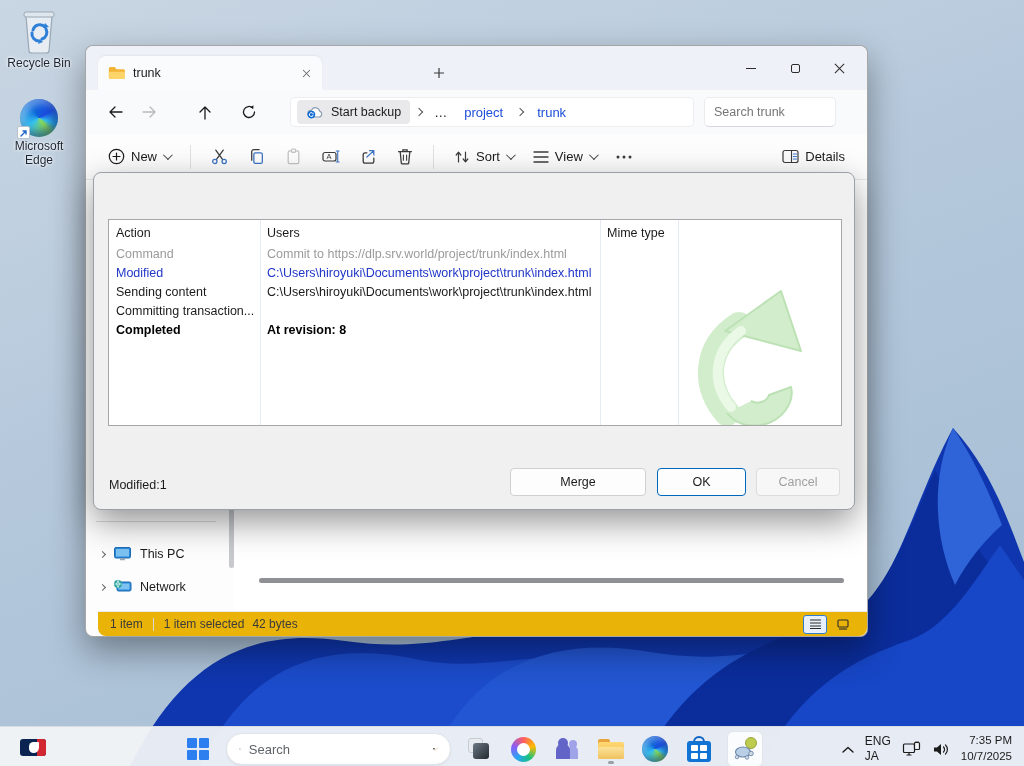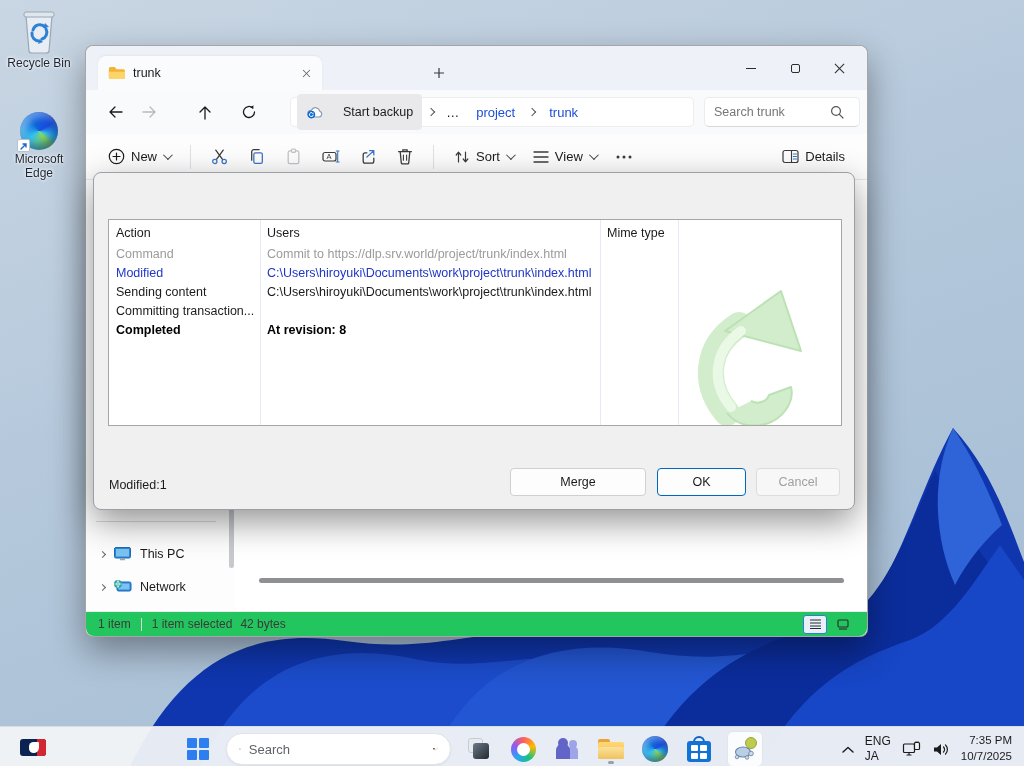--- a/index.html
+++ b/index.html
@@ -31,25 +31,25 @@
   .ic-min { width:10px; border-top:1px solid #2c2c2c; }
   .ic-max { width:9px; height:9px; border:1px solid #2c2c2c; border-radius:2px; }
   .ic-close { position:relative; width:11px; height:11px; }
   .ic-close::before,.ic-close::after { content:""; position:absolute; left:5px; top:-1px; width:1px; height:13px; background:#2c2c2c; }
   .ic-close::before { transform:rotate(45deg); } .ic-close::after { transform:rotate(-45deg); }
 
   .addressbar { position:absolute; left:0; top:44px; right:0; height:44px; background:#f9fafc; display:flex; align-items:center; }
   .navbtn { width:34px; height:30px; display:flex; align-items:center; justify-content:center; }
   .crumbbox { width:404px; height:30px; background:#fff; border:1px solid #ededef; border-radius:5px; margin-left:24px;
     display:flex; align-items:center; padding:0 6px; gap:2px; }
-  .crumb-pill { height:36px; background:#e9e9ec; border-radius:4px; display:flex; align-items:center; gap:20px; padding:8px 9px; font-size:12.5px; color:#1b1b1b; }
+  .crumb-pill { height:24px; background:#e9e9ec; border-radius:4px; display:flex; align-items:center; gap:8px; padding:8px 9px; font-size:12.5px; color:#1b1b1b; }
   .crumb { font-size:13px; color:#1d4ed8; padding:0 8px; }
   .chev-r { width:6px; height:6px; border-right:1.2px solid #555; border-top:1.2px solid #555; transform:rotate(45deg); margin:0 4px; }
   .crumb-ellipsis { font-size:13px; color:#1b1b1b; padding:0 6px; letter-spacing:1px; }
-  .searchbox { width:156px; height:30px; background:#fff; border:1px solid #ececef; border-bottom-color:#d8d8dc; border-radius:5px; margin-left:10px;
+  .searchbox { width:132px; height:30px; background:#fff; border:1px solid #ececef; border-bottom-color:#d8d8dc; border-radius:5px; margin-left:10px;
     display:flex; align-items:center; padding:0 9px; gap:6px; }
   .searchbox input { border:0; outline:0; width:110px; font-size:12.5px; color:#555; background:transparent; font-family:"Liberation Sans",sans-serif; }
   .searchbox input::placeholder { color:#767676; opacity:1; }
 
   .toolbar { position:absolute; left:0; top:88px; right:0; height:46px; background:#fdfdfe; border-bottom:1px solid #e8e8ea;
     display:flex; align-items:center; padding:0 14px; gap:4px; }
   .tbtn { height:34px; display:flex; align-items:center; gap:6px; padding:0 8px; border-radius:4px; color:#1b1b1b; font-size:13px; }
   .tsep { width:1px; height:24px; background:#e1e1e4; margin:0 8px; }
   .tool-spacer { flex:1; }
   .chev-d { width:7px; height:7px; border-right:1.2px solid #444; border-bottom:1.2px solid #444; transform:rotate(45deg) translateY(-2px); }
@@ -57,21 +57,21 @@
   .navpane { position:absolute; left:0; top:134px; width:148px; bottom:25px; background:#fdfdfe; }
   .nav-divider { position:absolute; left:10px; top:341px; width:120px; border-top:1px solid #d9d9dc; }
   .nav-item { position:absolute; left:6px; width:136px; height:28px; display:flex; align-items:center; gap:8px; font-size:12.5px; color:#1b1b1b; border-radius:4px; }
   .nav-chev { width:5px; height:5px; border-right:1.1px solid #666; border-top:1.1px solid #666; transform:rotate(45deg); margin-left:8px; }
   .pane-scroll { position:absolute; left:143px; top:326px; width:5px; height:62px; background:#c7c9cd; border-radius:3px; }
   .edge-thumb { position:absolute; left:1px; top:145px; width:10px; height:28px; background:#cdd2d8; border-radius:5px; }
 
   .content { position:absolute; left:148px; top:134px; right:0; bottom:25px; background:#fff; }
   .hscroll { position:absolute; left:25px; right:23px; bottom:28px; height:5px; background:#8f9093; border-radius:3px; }
 
-  .statusbar { position:absolute; left:0; right:0; bottom:0; height:25px; border-top:1px solid #eceaec; background:#22c55e; border-radius:0 0 8px 8px;
+  .statusbar { position:absolute; left:12px; right:0; bottom:0; height:25px; border-top:1px solid #eceaec; background:#eab308; border-radius:0 0 8px 8px;
     display:flex; align-items:center; padding:0 12px; font-size:12px; color:#3b3b3b; }
   .st-sep { width:1px; height:13px; background:#d8d8db; margin:0 10px; }
   .st-spacer { flex:1; }
   .viewbtn { width:24px; height:19px; display:flex; align-items:center; justify-content:center; border-radius:3px; margin-left:4px; }
   .viewbtn.active { background:#e8f1fb; border:1px solid #2f7dd1; }
 
   
   .dialog { position:absolute; left:93px; top:172px; width:762px; height:338px; background:#f0f0f0;
     border:1px solid #9aa0a6; border-radius:8px; box-shadow:0 12px 34px rgba(0,0,0,.42); }
   .dlg-titlebar { position:absolute; left:0; top:0; right:0; height:32px; display:flex; align-items:center; padding:0 10px; gap:8px; }
@@ -153,21 +153,21 @@
       <path d="M14 22 a7 7 0 0 1 12-3"></path>
       <path d="M27 21 a7 7 0 0 1 -4 10"></path>
       <path d="M20 33 a7 7 0 0 1 -7-8"></path>
     </g>
     <path d="M26 15 l4 4 -6 1 Z" fill="#2f7fd6"></path>
     <path d="M24 34 l-5 2 2-5 Z" fill="#2f7fd6"></path>
   </svg>
   <div class="lbl">Recycle Bin</div>
 </div>
 
-<div class="desk-icon" style="left:0px; top:112px;">
+<div class="desk-icon" style="left:0px; top:99px;">
   <div class="edge-ball">
     <div class="shortcut-arrow">
       <svg width="8" height="8" viewBox="0 0 8 8">
           <path d="M1 7 L6 2 M3 2 h3 v3" stroke="#2165c9" stroke-width="1.4" fill="none" stroke-linecap="round"></path>
         </svg>
     </div>
   </div>
   <div class="lbl">Microsoft Edge</div>
 </div>
 

